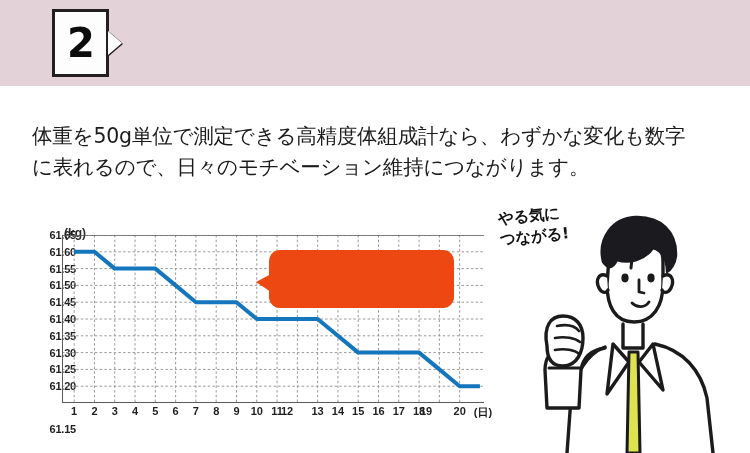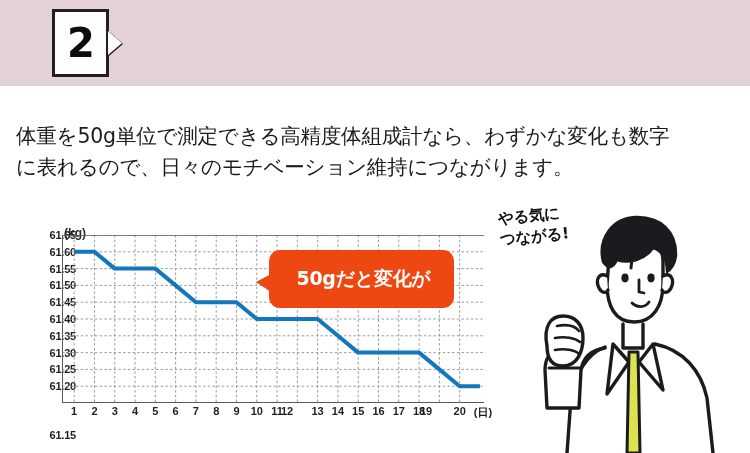--- a/index.html
+++ b/index.html
@@ -62,21 +62,21 @@
     font-weight: 500;
     letter-spacing: 0.5px;
     color: #151515;
     white-space: nowrap;
     font-family: "DejaVu Sans", sans-serif;
   }
 
   
   #lead-paragraph {
     position: absolute;
-    left: 16px; top: 100px;
+    left: 32px; top: 100px;
     width: 672px;
     font-size: 20.5px;
     line-height: 1.52;
     letter-spacing: -0.2px;
     color: #1b1b1b;
     font-family: "DejaVu Sans", sans-serif;
   }
 
   
   #chart-block {
@@ -210,21 +210,21 @@
       <div class="ytick" style="top: 0px;">61.65</div>
       <div class="ytick" style="top: 16.8px;">61.60</div>
       <div class="ytick" style="top: 33.6px;">61.55</div>
       <div class="ytick" style="top: 50.4px;">61.50</div>
       <div class="ytick" style="top: 67.2px;">61.45</div>
       <div class="ytick" style="top: 84px;">61.40</div>
       <div class="ytick" style="top: 100.8px;">61.35</div>
       <div class="ytick" style="top: 117.6px;">61.30</div>
       <div class="ytick" style="top: 134.4px;">61.25</div>
       <div class="ytick" style="top: 151.2px;">61.20</div>
-      <div class="ytick" style="top: 164px; margin-top: 36px;">61.15</div>
+      <div class="ytick" style="top: 158px; margin-top: 36px;">61.15</div>
     </div>
   <div id="plot-area">
     <svg id="plot-frame" viewBox="0 0 422 168" preserveAspectRatio="none">
       <g id="svg-grid">
           <line x1="0" x2="422" y1="0" y2="0" stroke="#9a9a9a" stroke-width="1" stroke-dasharray="2.5 2.2"></line>
           <line x1="0" x2="422" y1="16.799999999999045" y2="16.799999999999045" stroke="#9a9a9a" stroke-width="1" stroke-dasharray="2.5 2.2"></line>
           <line x1="0" x2="422" y1="33.60000000000048" y2="33.60000000000048" stroke="#9a9a9a" stroke-width="1" stroke-dasharray="2.5 2.2"></line>
           <line x1="0" x2="422" y1="50.39999999999952" y2="50.39999999999952" stroke="#9a9a9a" stroke-width="1" stroke-dasharray="2.5 2.2"></line>
           <line x1="0" x2="422" y1="67.19999999999857" y2="67.19999999999857" stroke="#9a9a9a" stroke-width="1" stroke-dasharray="2.5 2.2"></line>
           <line x1="0" x2="422" y1="84" y2="84" stroke="#9a9a9a" stroke-width="1" stroke-dasharray="2.5 2.2"></line>
@@ -282,21 +282,20 @@
       <div class="xtick" style="left: 336.788px;">17</div>
       <div class="xtick" style="left: 357.077px;">18</div>
       <div class="xtick" style="left: 364px;">19</div>
       <div class="xtick" style="left: 397.654px;">20</div>
       <div class="xtick unit" style="left: 420.986px;">(日)</div>
     </div>
 </div>
 
 <div id="chart-callout">
   <div id="callout-tail"></div>
-  <div class="cline">50gだと変化が</div>
 </div>
 
 <svg id="person-illustration" viewBox="0 0 263 255">
   <g fill="none" stroke="#1b1b1b" stroke-width="3.4" stroke-linejoin="round" stroke-linecap="round">
 
     <path d="M118 149 C 100 156 88 176 84 200 L 80 255" fill="#ffffff"></path>
     <path d="M168 146 C 196 152 214 172 220 200 L 226 255" fill="#ffffff"></path>
 
     <path d="M126 146 L 120 196 L 142 164 Z" fill="#ffffff"></path>
 

